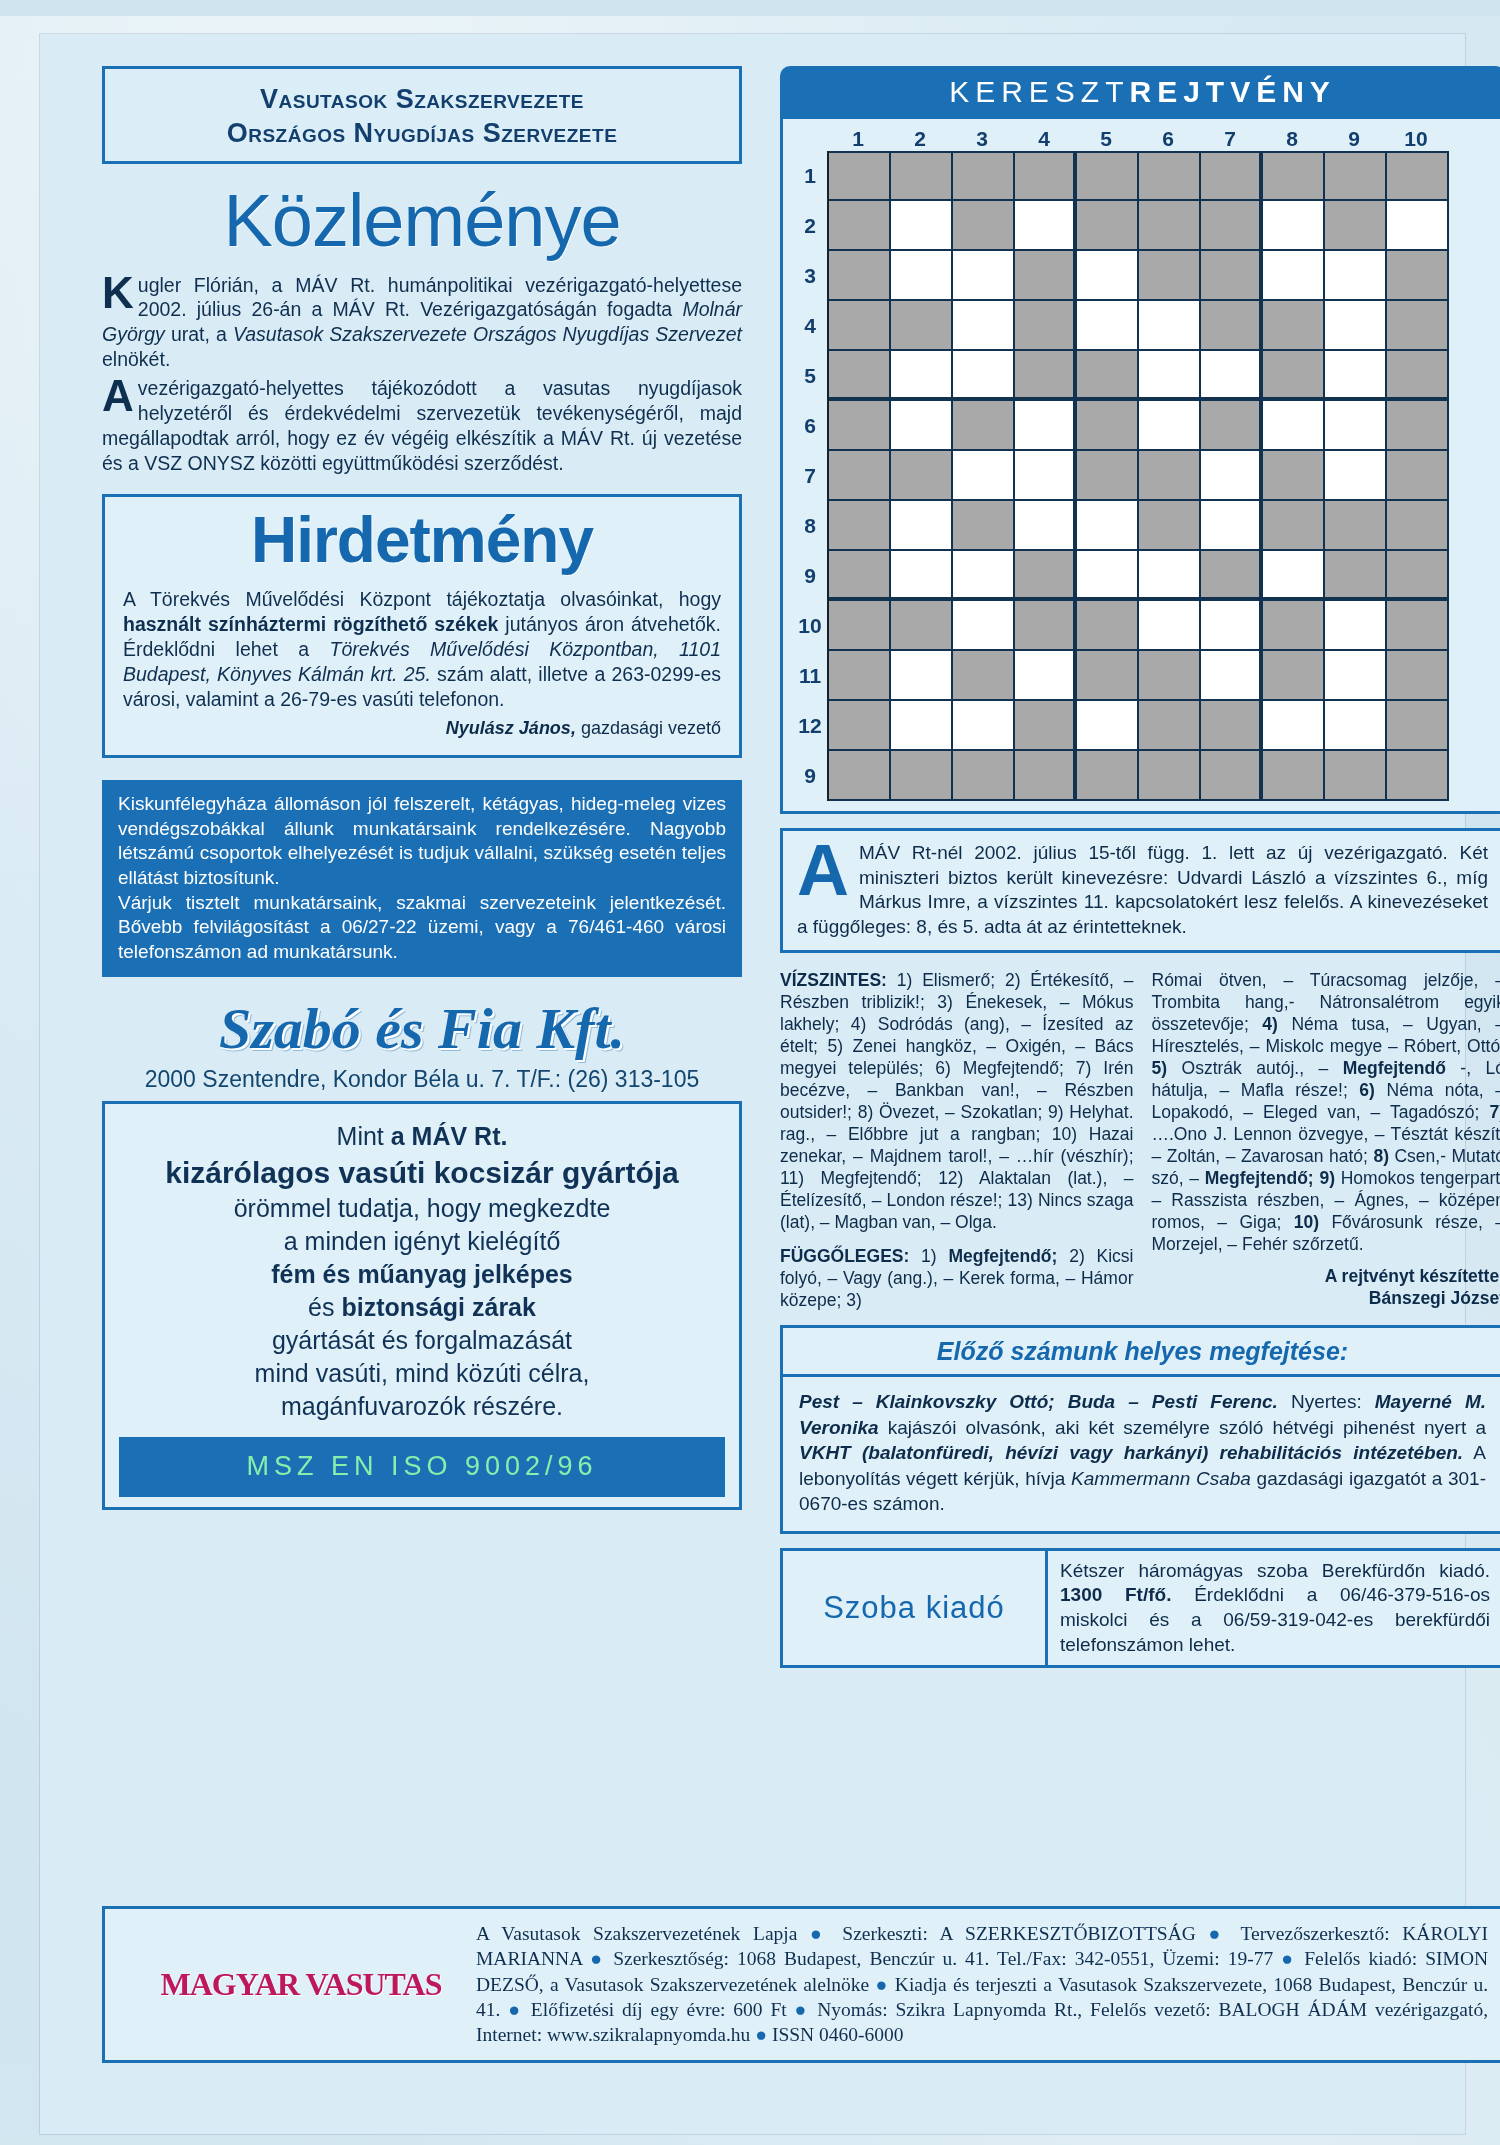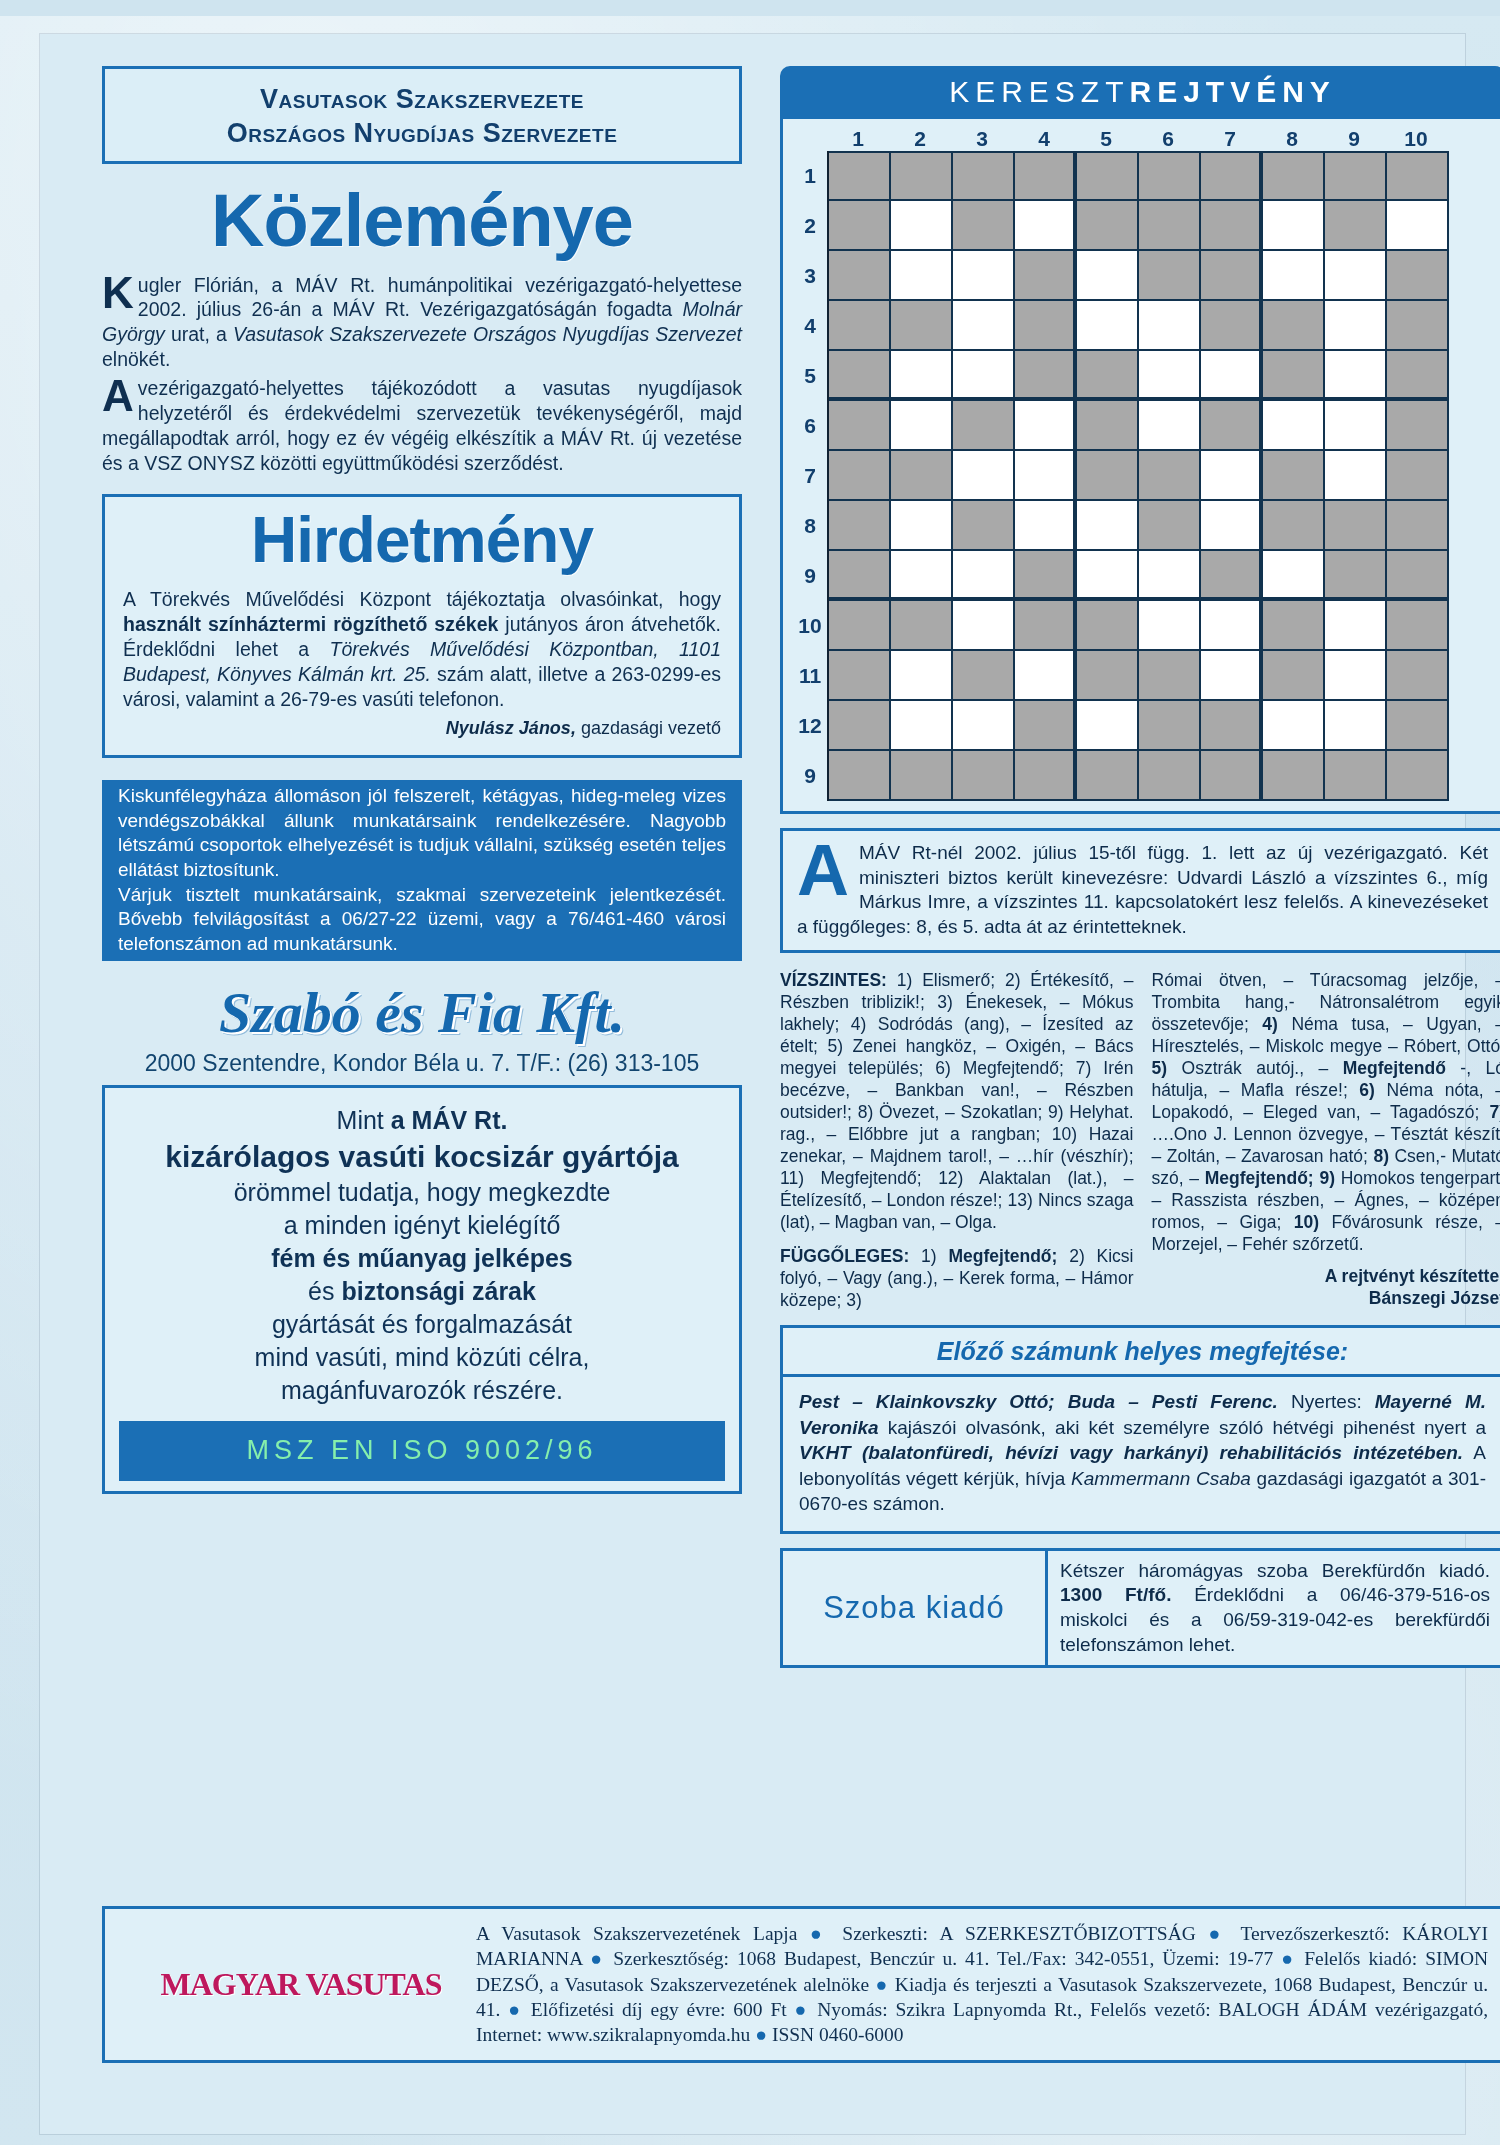--- a/index.html
+++ b/index.html
@@ -38,21 +38,21 @@
     padding:14px 10px 10px;
     text-align:center;
     background:#dbeef7;
   }
   .masthead .l1, .masthead .l2 {
     font-size:27px; letter-spacing:.5px; font-weight:700;
     color:#123f6d; line-height:1.25;
     font-variant:small-caps;
   }
   .kozlemeny {
-    font-size:74px; font-weight:700; color:#1568ae;
+    font-size:74px; font-weight:400; color:#1568ae;
     text-align:center; letter-spacing:-1px; margin:14px 0 10px;
     text-shadow:1px 1px 0 rgba(255,255,255,.7);
   }
   .body-text { font-size:19.5px; line-height:1.28; text-align:justify; color:#0f2f50; }
   .body-text p { margin:0 0 4px; }
   .dropcap {
     float:left; font-size:44px; line-height:36px; font-weight:700;
     padding:2px 4px 0 0; color:#0f2f50;
   }
   .ital { font-style:italic; }
@@ -61,21 +61,21 @@
   .hirdetmeny-title {
     font-size:64px; font-weight:700; color:#1568ae; text-align:center;
     letter-spacing:-1px; margin:4px 0 10px;
     text-shadow:1px 1px 0 rgba(255,255,255,.7);
   }
   .sign { text-align:right; font-size:18px; margin-top:6px; }
   .sign b { font-style:italic; }
 
   .ad-blue {
     margin-top:22px; background:#1b6fb5; color:#fff;
-    padding:4px 16px; font-size:19px; line-height:1.3; text-align:justify;
+    padding:12px 16px; font-size:19px; line-height:1.3; text-align:justify;
   }
   .ad-blue p { margin:0; }
 
   .szabo-wrap { margin-top:22px; }
   .szabo-logo {
     text-align:center; font-size:58px; font-weight:700; color:#1568ae;
     font-style:italic; letter-spacing:0px; line-height:1.05;
     text-shadow:2px 2px 0 #ffffff, 3px 3px 0 rgba(21,104,174,.35);
     font-family:"Liberation Serif", serif;
   }

